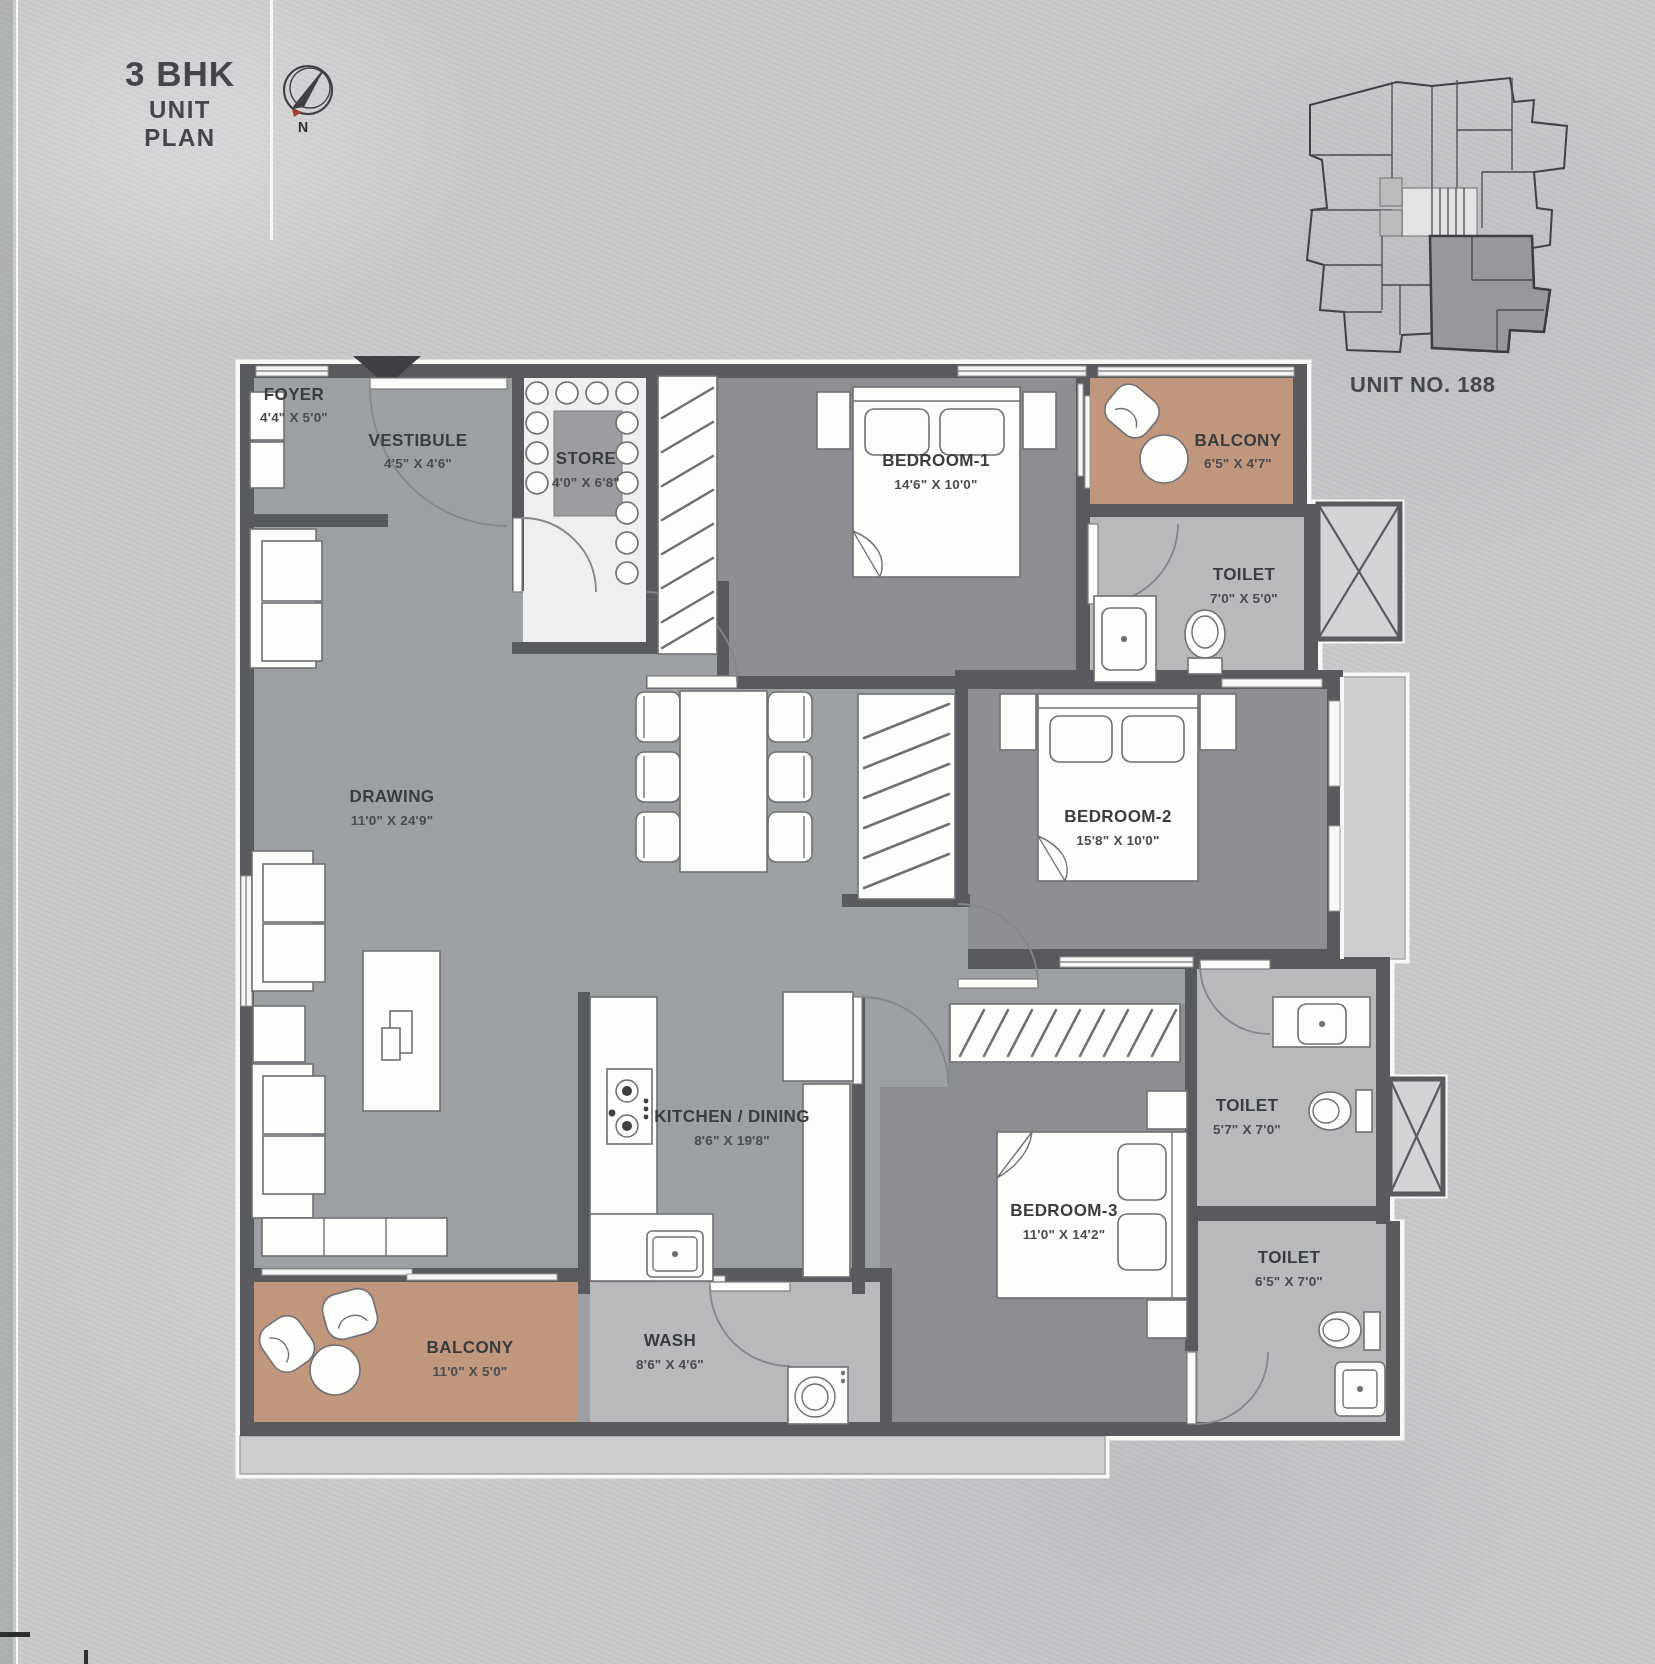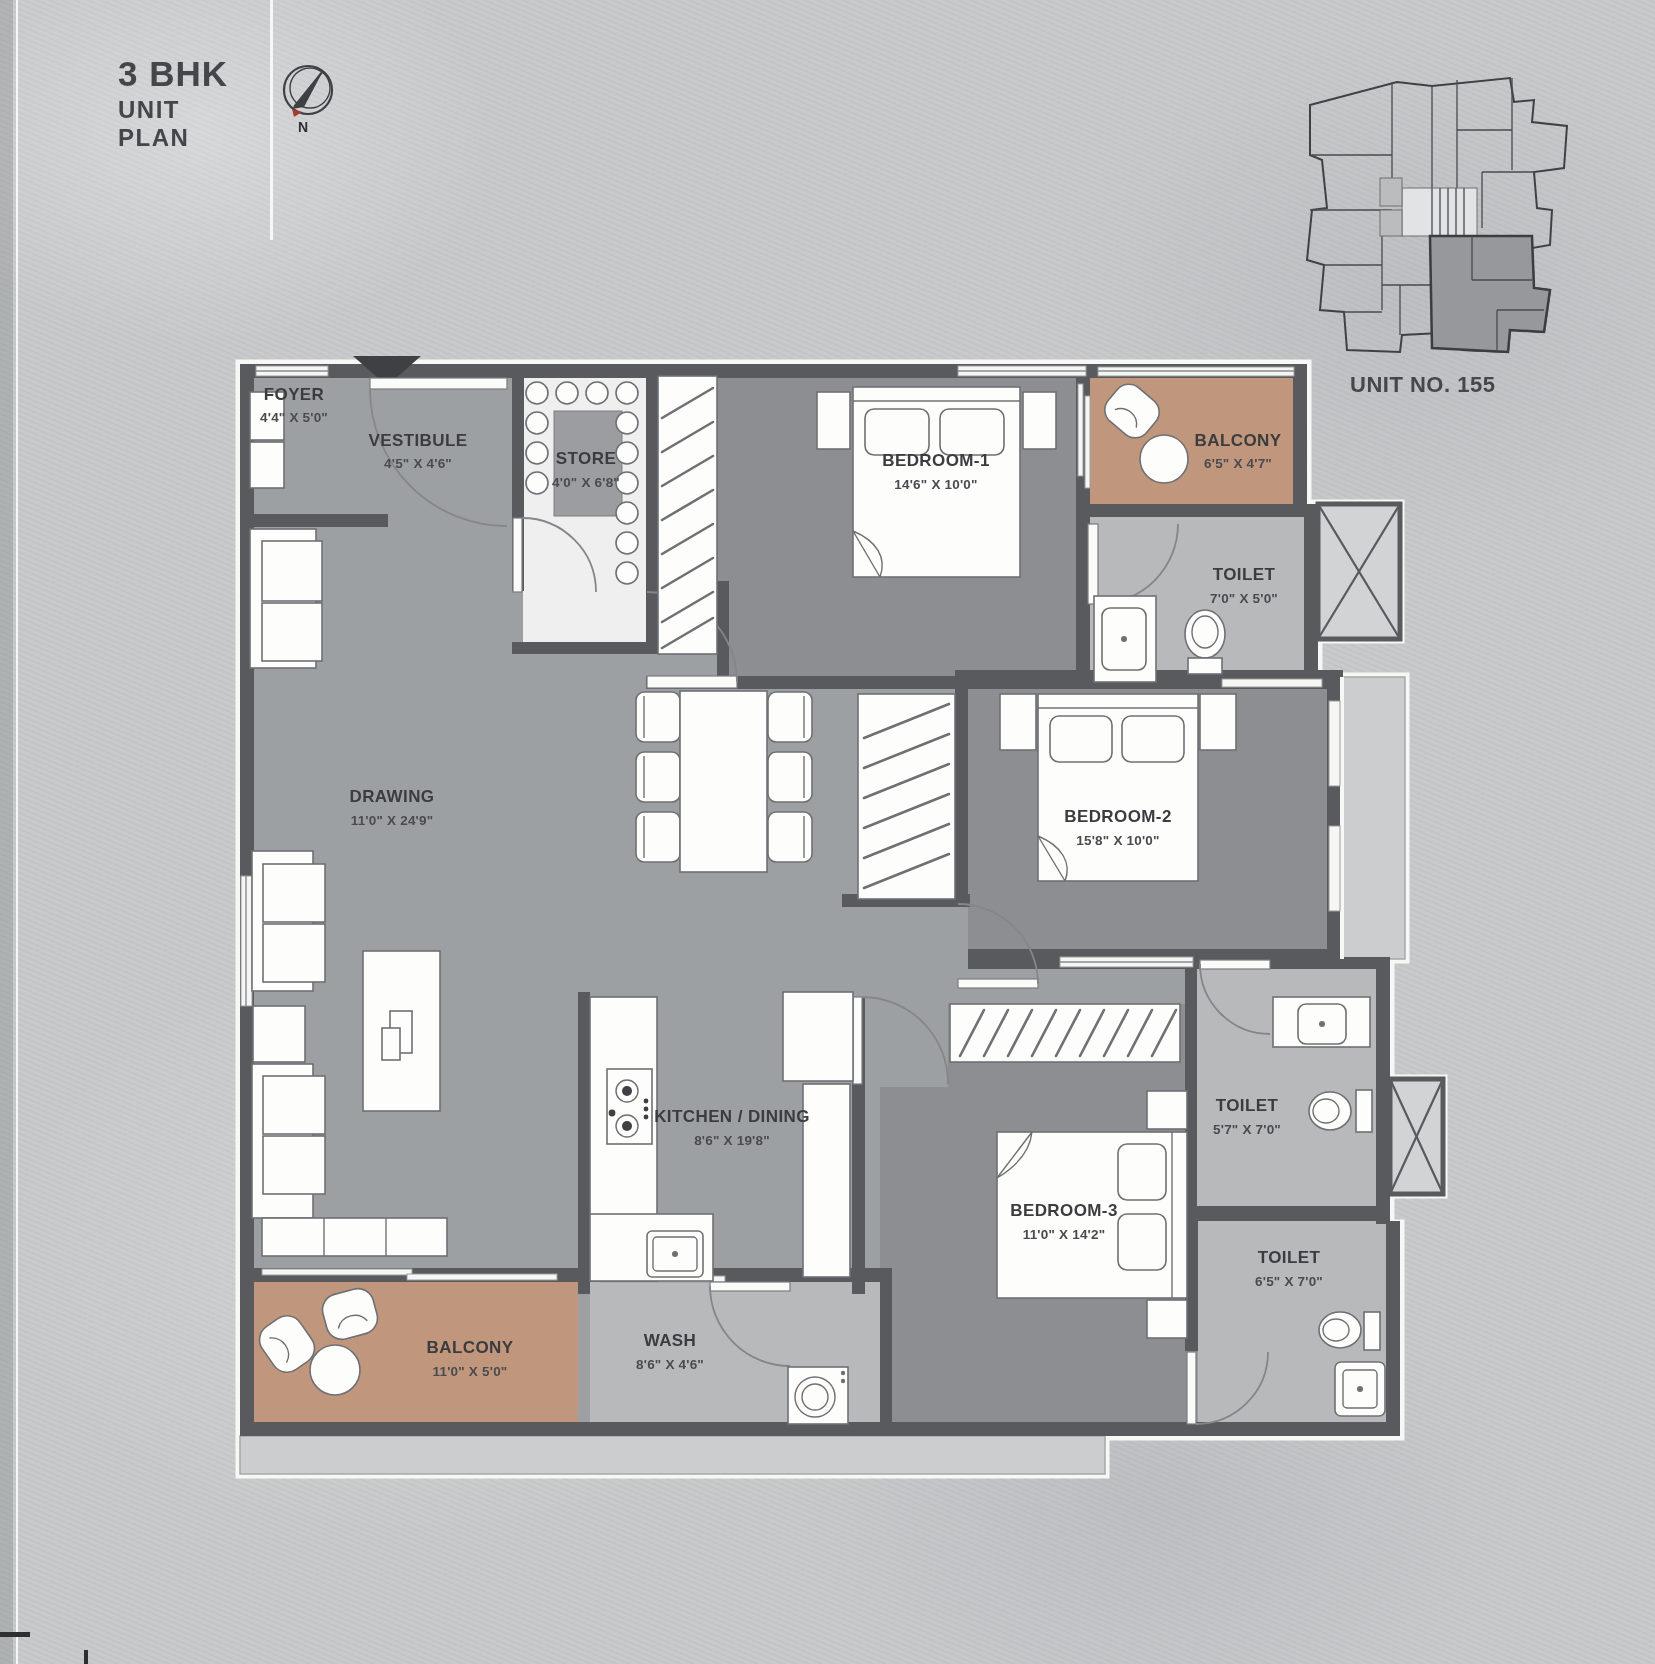--- a/index.html
+++ b/index.html
@@ -10,21 +10,21 @@
     background:
       radial-gradient(420px 300px at 12% 8%, rgba(255,255,255,.28), rgba(255,255,255,0) 70%),
       radial-gradient(500px 380px at 85% 18%, rgba(150,152,155,.22), rgba(150,152,155,0) 70%),
       radial-gradient(600px 420px at 25% 75%, rgba(255,255,255,.16), rgba(255,255,255,0) 70%),
       radial-gradient(520px 360px at 70% 90%, rgba(140,142,146,.18), rgba(140,142,146,0) 70%),
       repeating-linear-gradient(23deg, rgba(120,122,125,.05) 0 2px, rgba(255,255,255,.04) 2px 5px);
   }
   .edge-shade{position:absolute;left:0;top:0;width:13px;height:100%;background:rgba(120,121,124,.30);}
   .frame-line{position:absolute;left:16px;top:0;width:2px;height:100%;background:rgba(255,255,255,.85);}
   .divider{position:absolute;left:270px;top:0;width:3px;height:240px;background:#f7f7f6;}
-  .title-block{position:absolute;left:118px;top:56px;width:124px;text-align:left;color:#454649;}
+  .title-block{position:absolute;left:118px;top:56px;width:124px;text-align:center;color:#454649;}
   .title-block .t1{font-size:35px;font-weight:bold;letter-spacing:1px;line-height:1;}
   .title-block .t2{font-size:24px;font-weight:bold;letter-spacing:1.5px;margin-top:5px;}
   .compass{position:absolute;left:276px;top:60px;}
   .keyplan{position:absolute;left:1282px;top:60px;}
   .keyplan-caption{position:absolute;left:1350px;top:372px;width:260px;font-size:22px;font-weight:bold;
         letter-spacing:.5px;color:#46474a;}
   .planwrap{position:absolute;left:232px;top:356px;}
   .mark1{position:absolute;left:0;top:1632px;width:30px;height:5px;background:#2e2f31;}
   .mark2{position:absolute;left:84px;top:1650px;width:4px;height:14px;background:#2e2f31;}
 
@@ -83,21 +83,21 @@
         <path class="kp-line" d="M 30 95 L 110 95 M 110 22 L 110 130 M 28 150 L 110 150 M 110 130 L 150 130 M 150 26 L 150 130 M 175 20 L 175 128 M 175 70 L 230 70 M 230 18 L 230 110 M 252 112 L 200 112 M 42 205 L 100 205 M 100 150 L 100 250 M 62 252 L 100 252 M 100 225 L 150 225 M 150 188 L 150 288 M 200 112 L 200 168 M 118 275 L 118 225"></path>
         <rect x="120" y="128" width="75" height="48" fill="#e2e3e4" stroke="#6f7073" stroke-width="1"></rect>
         <path class="kp-line" d="M 150 128 L 150 176 M 158 128 L 158 176 M 166 128 L 166 176 M 174 128 L 174 176 M 182 128 L 182 176"></path>
         <rect x="98" y="118" width="22" height="28" fill="#babcbe" stroke="#6f7073" stroke-width="1"></rect>
         <rect x="98" y="150" width="22" height="26" fill="#babcbe" stroke="#6f7073" stroke-width="1"></rect>
         <path d="M 148 176 L 250 176 L 252 228 L 268 230 L 262 272 L 228 270 L 226 292 L 150 288 Z" fill="#96989b" stroke="#3c3d40" stroke-width="2.5"></path>
         <path class="kp-line" d="M 190 176 L 190 220 M 190 220 L 250 220 M 215 250 L 262 250 M 215 250 L 215 290"></path>
       </g>
     </svg>
   </div>
-  <div class="keyplan-caption">UNIT NO. 155</div>
+  <div class="keyplan-caption">UNIT NO. 188</div>
 
   <div class="planwrap">
     <svg width="1220" height="1125" viewBox="0 0 1220 1125">
 
       <path class="sil" d="M 8 8 H 1075 V 148 H 1168 V 283 H 1086 V 321 H 1173 V 603 H 1158 V 723 H 1211 V 838 H 1158 V 868 H 1168 V 1080 H 873 V 1118 H 8 Z"></path>
 
       <g>
         <rect class="floor-light" x="8" y="1080" width="865" height="38"></rect>
         <rect class="floor-light" x="1111" y="321" width="62" height="282"></rect>
         <rect class="floor-store" x="291" y="18" width="123" height="280"></rect>

